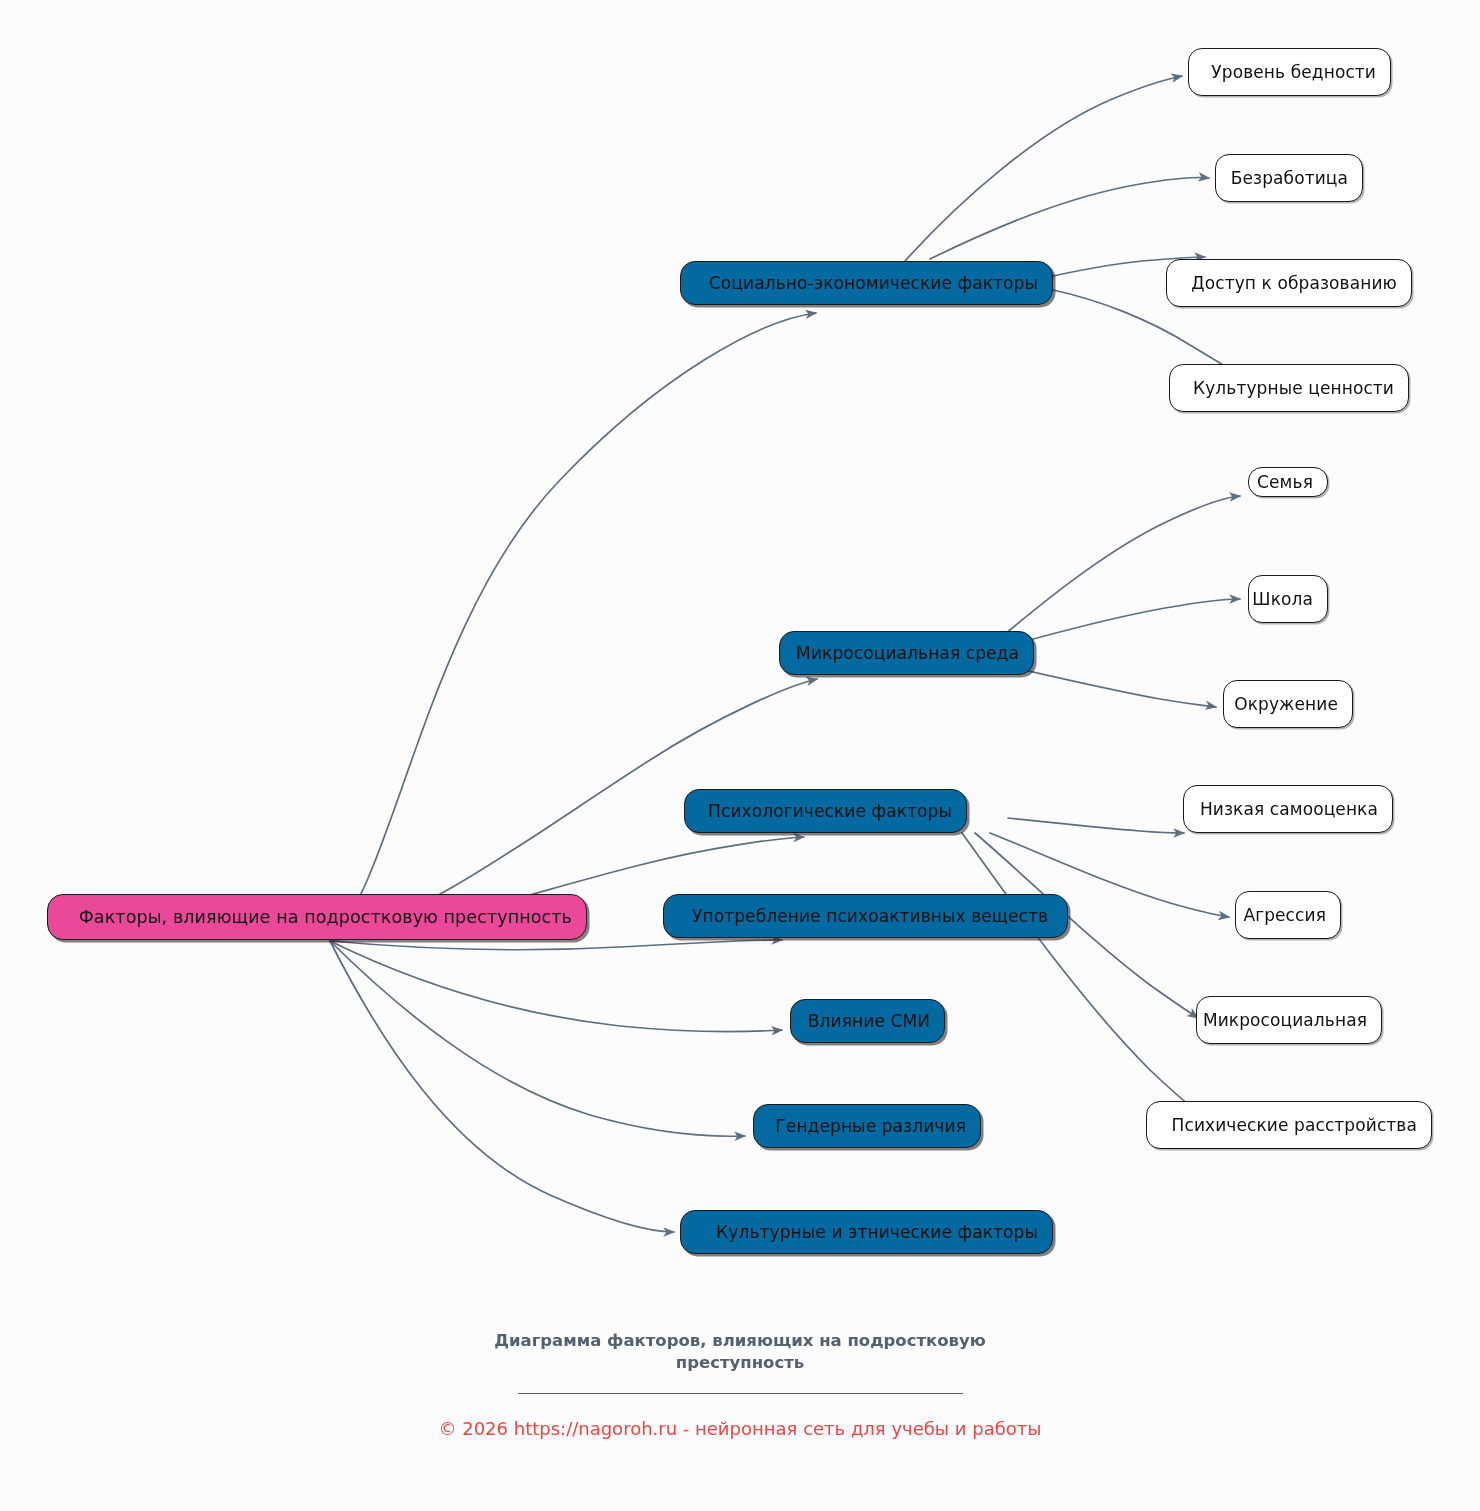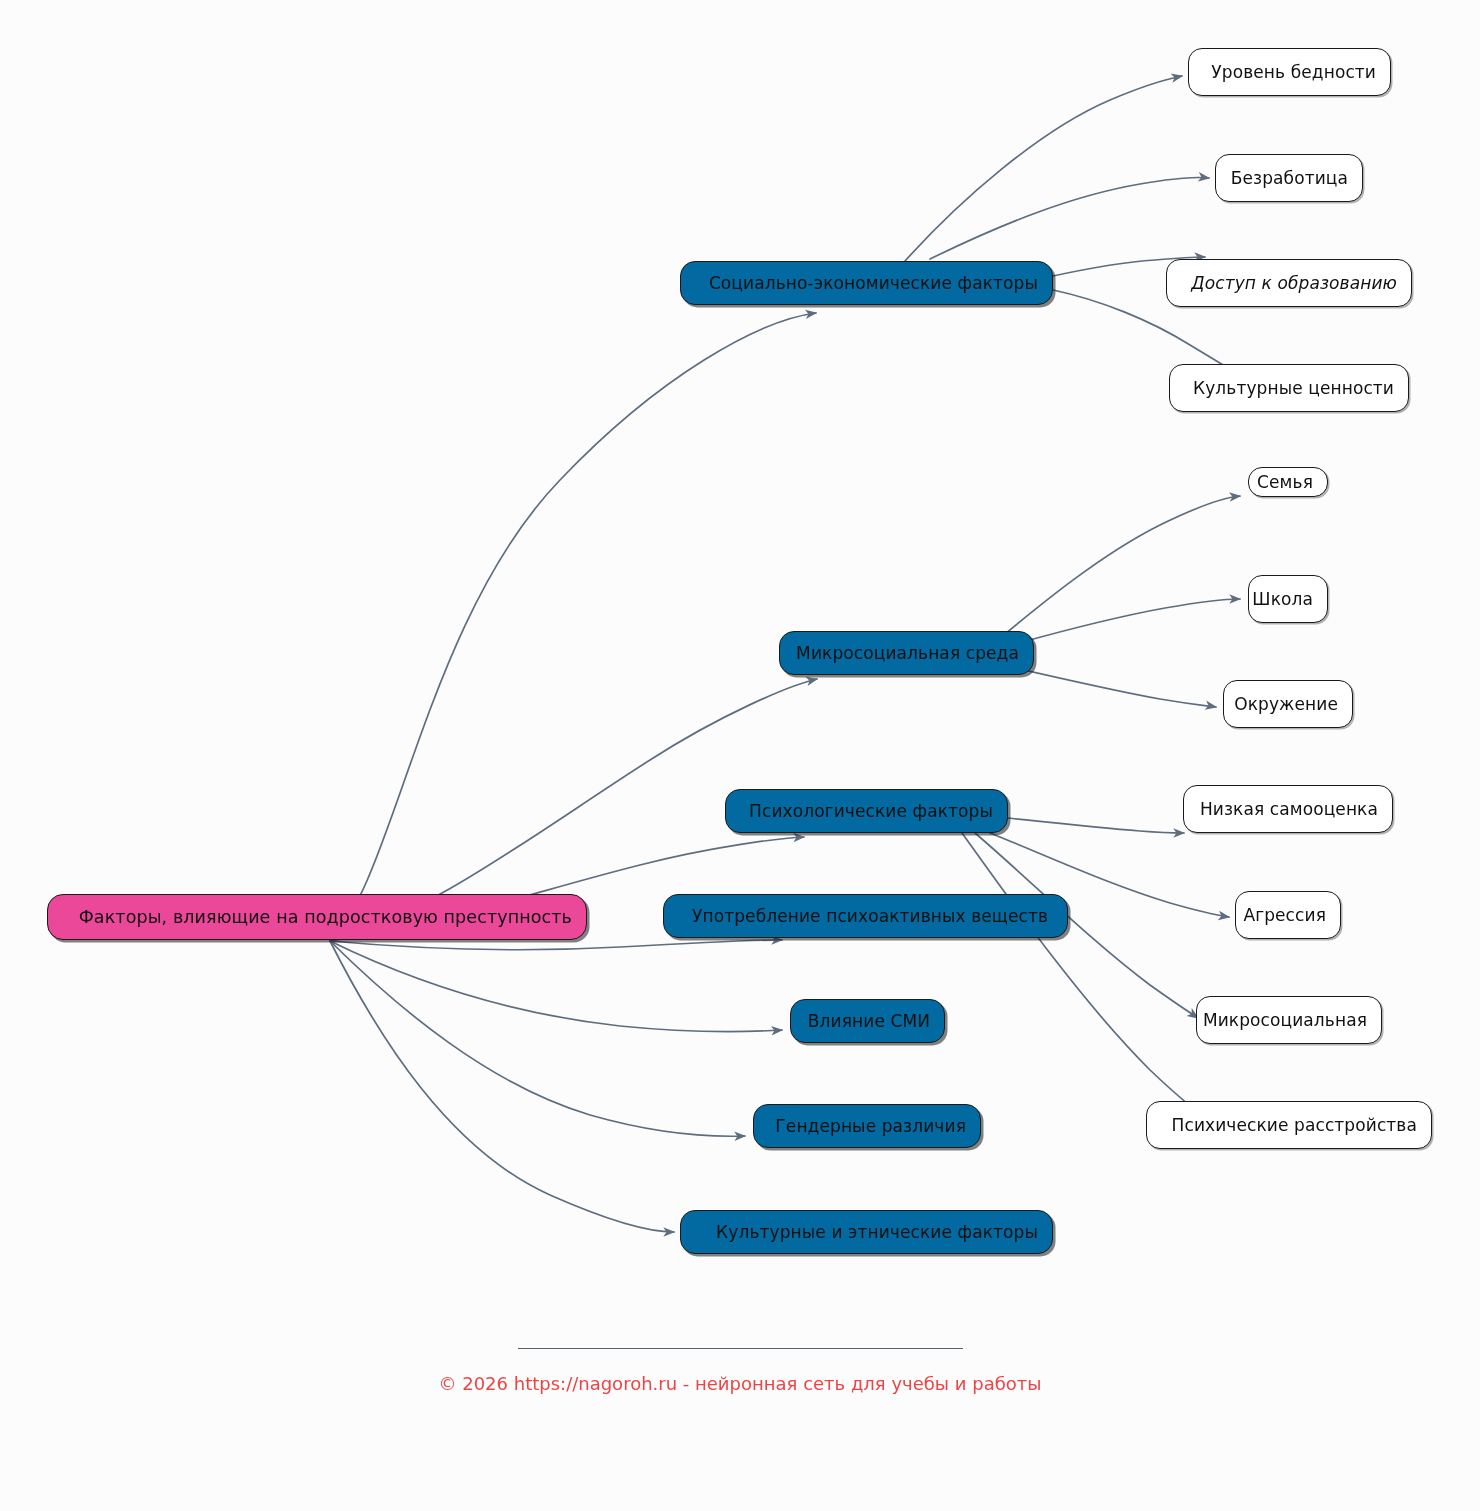--- a/index.html
+++ b/index.html
@@ -131,42 +131,42 @@
   <div id="nodes">
       <div class="node root" style="left: 47px; top: 894px; width: 540px; height: 46px;">
         <span class="label">Факторы, влияющие на подростковую преступность</span>
       </div>
       <div class="node branch" style="left: 680px; top: 261px; width: 373px; height: 44px;">
         <span class="label">Социально-экономические факторы</span>
       </div>
       <div class="node branch" style="left: 739px; top: 631px; width: 255px; height: 44px; margin-left: 40px;">
         <span class="label">Микросоциальная среда</span>
       </div>
-      <div class="node branch" style="left: 725px; top: 789px; width: 283px; height: 44px; padding-left: 20px;">
+      <div class="node branch" style="left: 684px; top: 789px; width: 283px; height: 44px; padding-left: 20px;">
         <span class="label">Психологические факторы</span>
       </div>
       <div class="node branch overflow" style="left: 663px; top: 894px; width: 405px; height: 44px;">
         <span class="label">Употребление психоактивных веществ</span>
       </div>
       <div class="node branch" style="left: 790px; top: 999px; width: 155px; height: 44px;">
         <span class="label">Влияние СМИ</span>
       </div>
       <div class="node branch" style="left: 753px; top: 1104px; width: 228px; height: 44px;">
         <span class="label">Гендерные различия</span>
       </div>
       <div class="node branch" style="left: 680px; top: 1210px; width: 373px; height: 44px; padding-left: 45px;">
         <span class="label">Культурные и этнические факторы</span>
       </div>
       <div class="node leaf" style="left: 1188px; top: 48px; width: 203px; height: 48px;">
         <span class="label">Уровень бедности</span>
       </div>
       <div class="node leaf" style="left: 1215px; top: 154px; width: 148px; height: 48px;">
         <span class="label">Безработица</span>
       </div>
-      <div class="node leaf" style="left: 1166px; top: 259px; width: 246px; height: 48px; font-style: italic;">
+      <div class="node leaf" style="left: 1166px; top: 259px; width: 246px; height: 48px;">
         <span class="label">Доступ к образованию</span>
       </div>
       <div class="node leaf" style="left: 1169px; top: 364px; width: 240px; height: 48px;">
         <span class="label">Культурные ценности</span>
       </div>
       <div class="node leaf" style="left: 1248px; top: 455px; width: 80px; height: 30px; margin-top: 12px;">
         <span class="label">Семья</span>
       </div>
       <div class="node leaf" style="left: 1248px; top: 575px; width: 80px; height: 48px;">
         <span class="label">Школа</span>
@@ -182,17 +182,18 @@
       </div>
       <div class="node leaf" style="left: 1196px; top: 996px; width: 186px; height: 48px;">
         <span class="label">Микросоциальная</span>
       </div>
       <div class="node leaf" style="left: 1146px; top: 1101px; width: 286px; height: 48px;">
         <span class="label">Психические расстройства</span>
       </div>
     </div>
 
   <div id="footer">
+    <div class="title">Диаграмма факторов, влияющих на подростковую преступность</div>
     <div class="divider"></div>
     <div class="credit">© 2026 https://nagoroh.ru - нейронная сеть для учебы и работы</div>
   </div>
 
 </div>
 
 </body></html>

